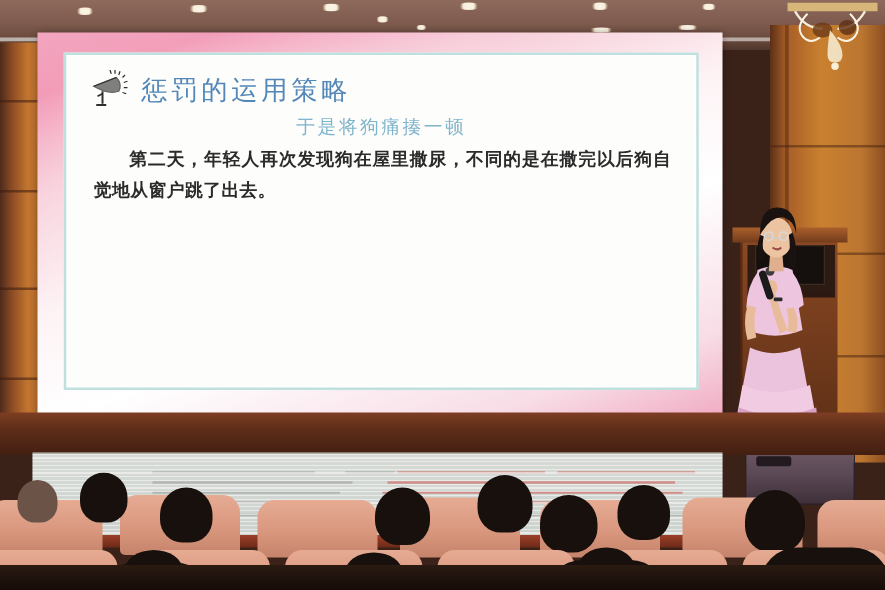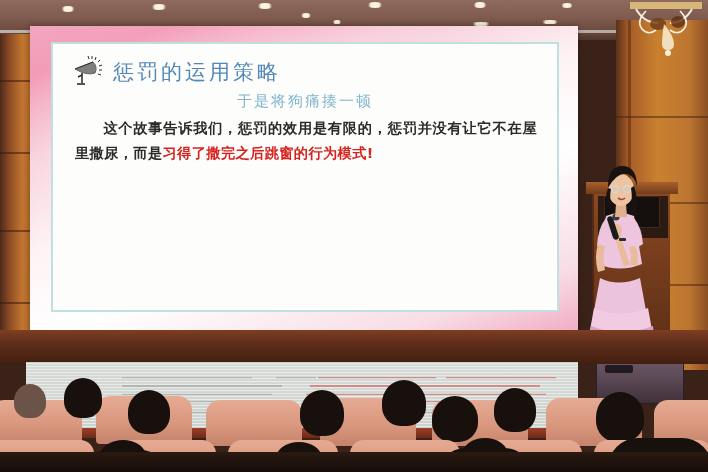--- a/index.html
+++ b/index.html
@@ -241,21 +241,21 @@
             <path d="M9 21 L13 19" stroke-width="1.4"></path>
             <path d="M8 28 L16 28" stroke-width="1.6"></path>
           </g>
         </svg>
         <div class="slide-title">惩罚的运用策略</div>
       </div>
 
       <div class="slide-subtitle">于是将狗痛揍一顿</div>
 
       <div class="slide-body">
-        <p><span>这个故事告诉我们，惩罚的效用是有限的，惩罚并没有让它不在屋里撒尿，而是</span><span class="hl-red">习得了撒完之后跳窗的行为模式!</span></p>
+        <p>第二天，年轻人再次发现狗在屋里撒尿，不同的是在撒完以后狗自觉地从窗户跳了出去。</p>
       </div>
 
     </div>
   </div>
 
   <div class="podium"></div>
   <div class="podium-top"></div>
   <div class="podium-dark"></div>
   <div class="monitor"></div>
 

